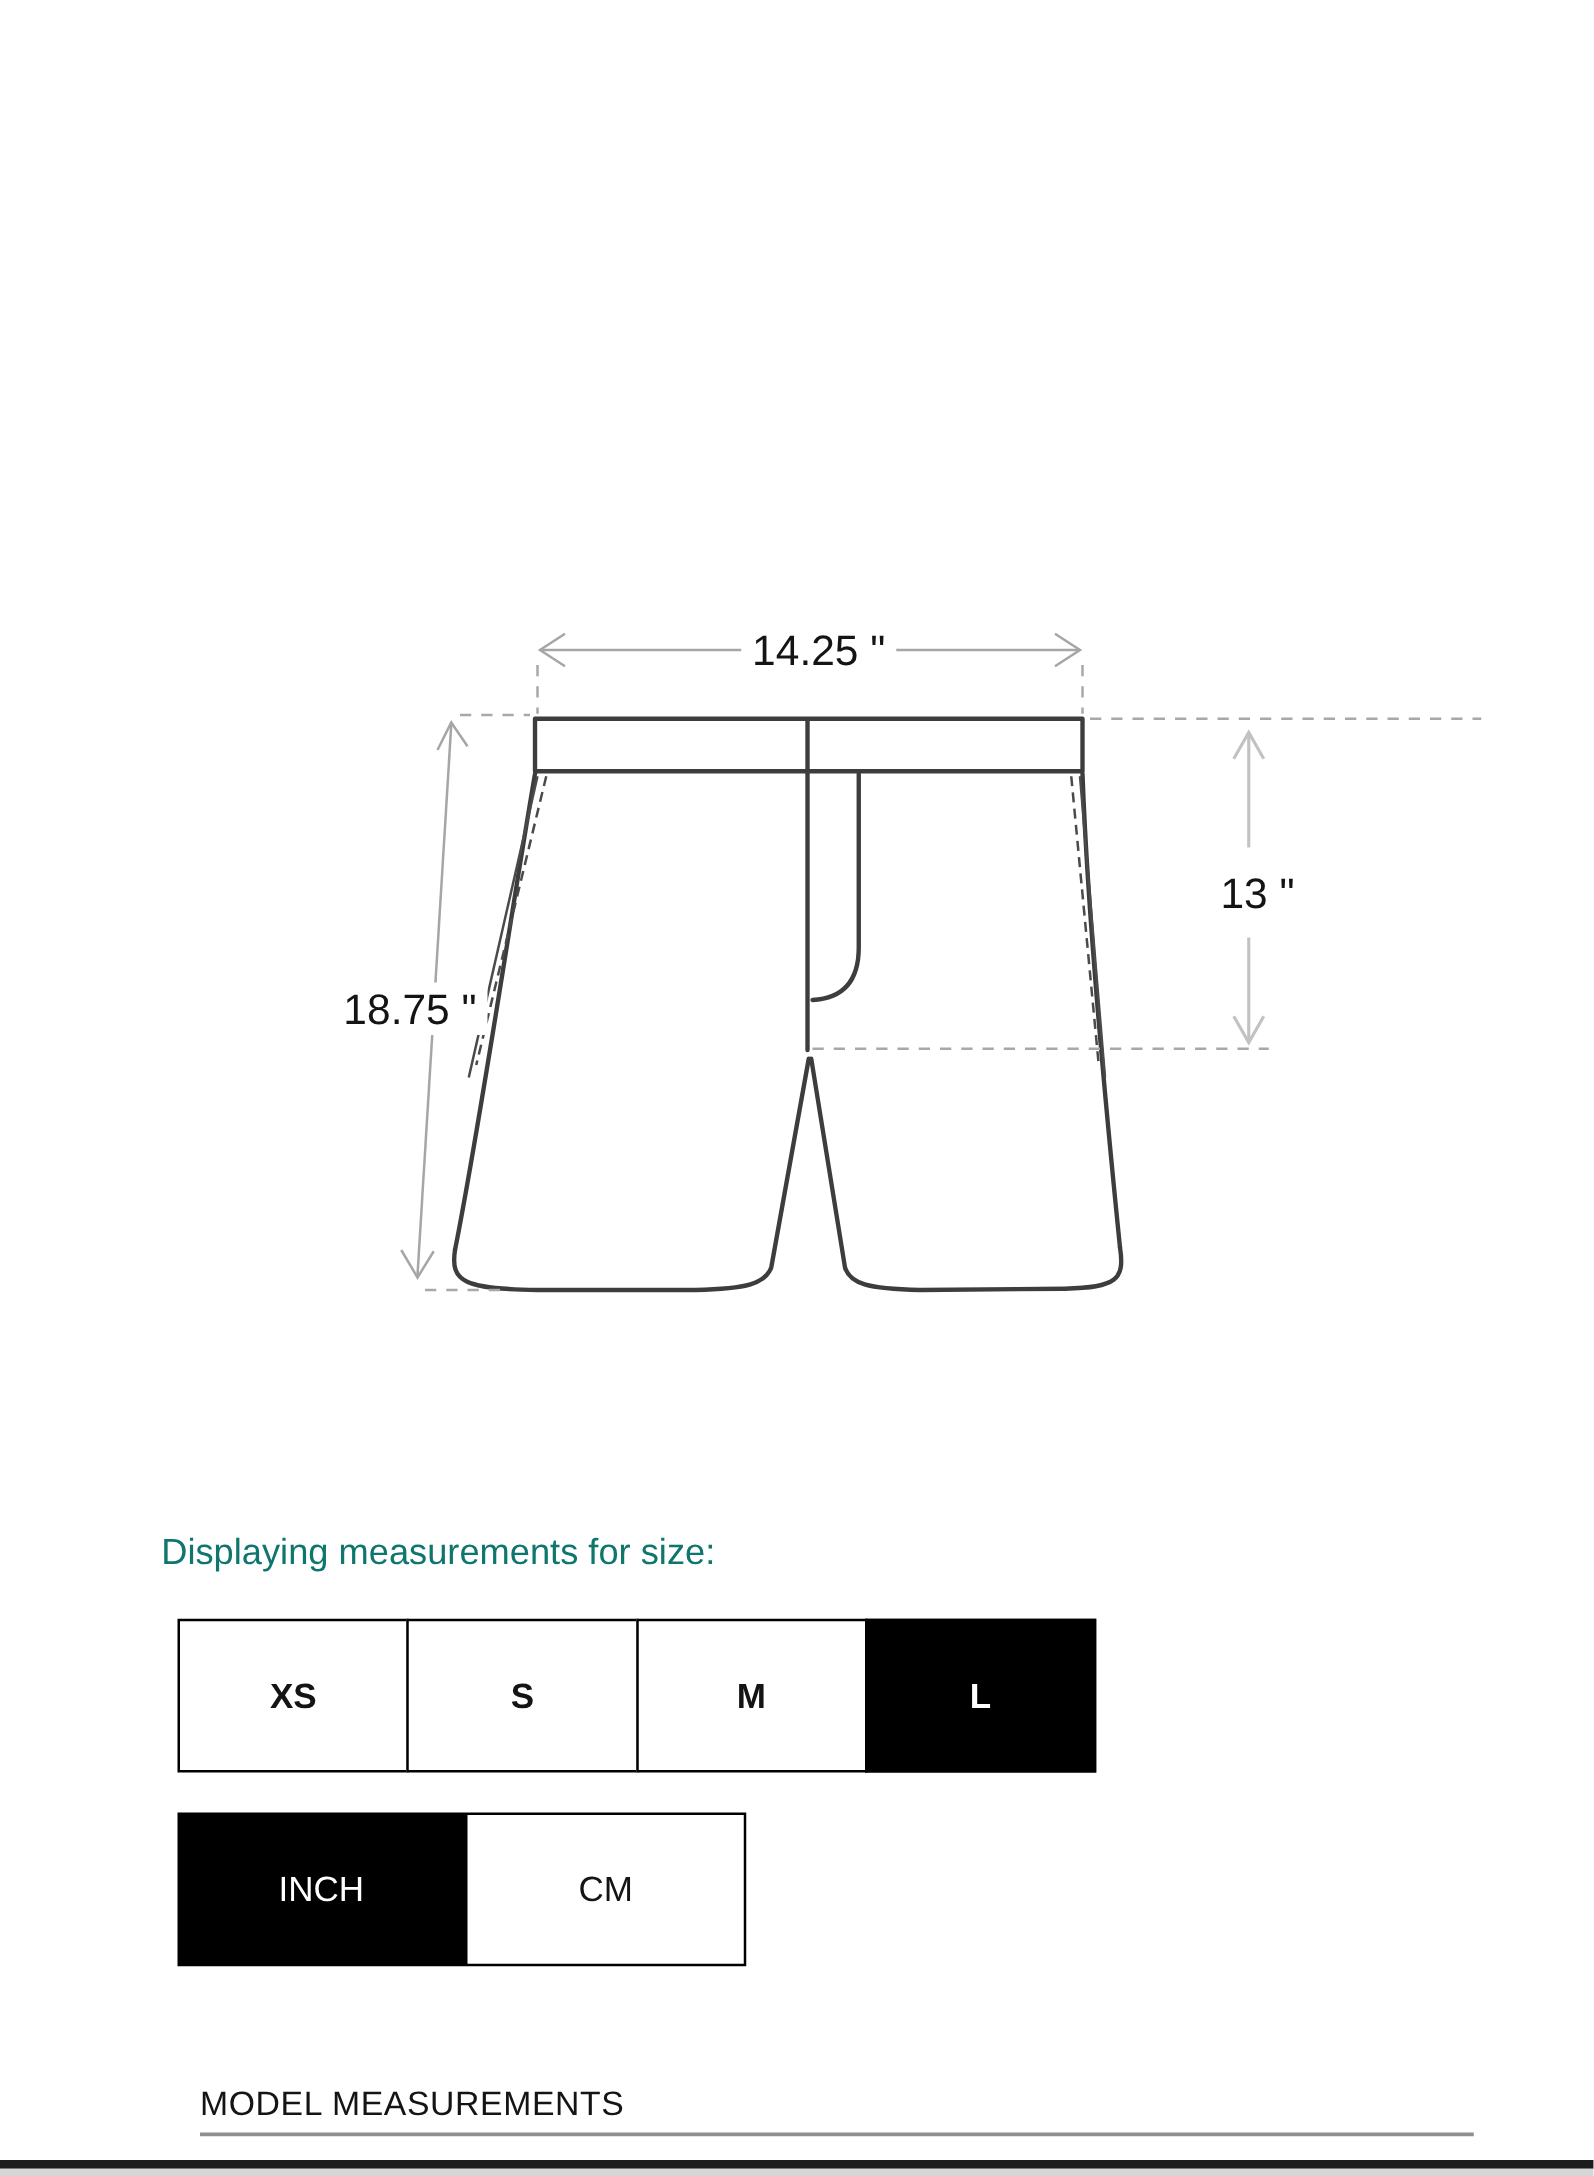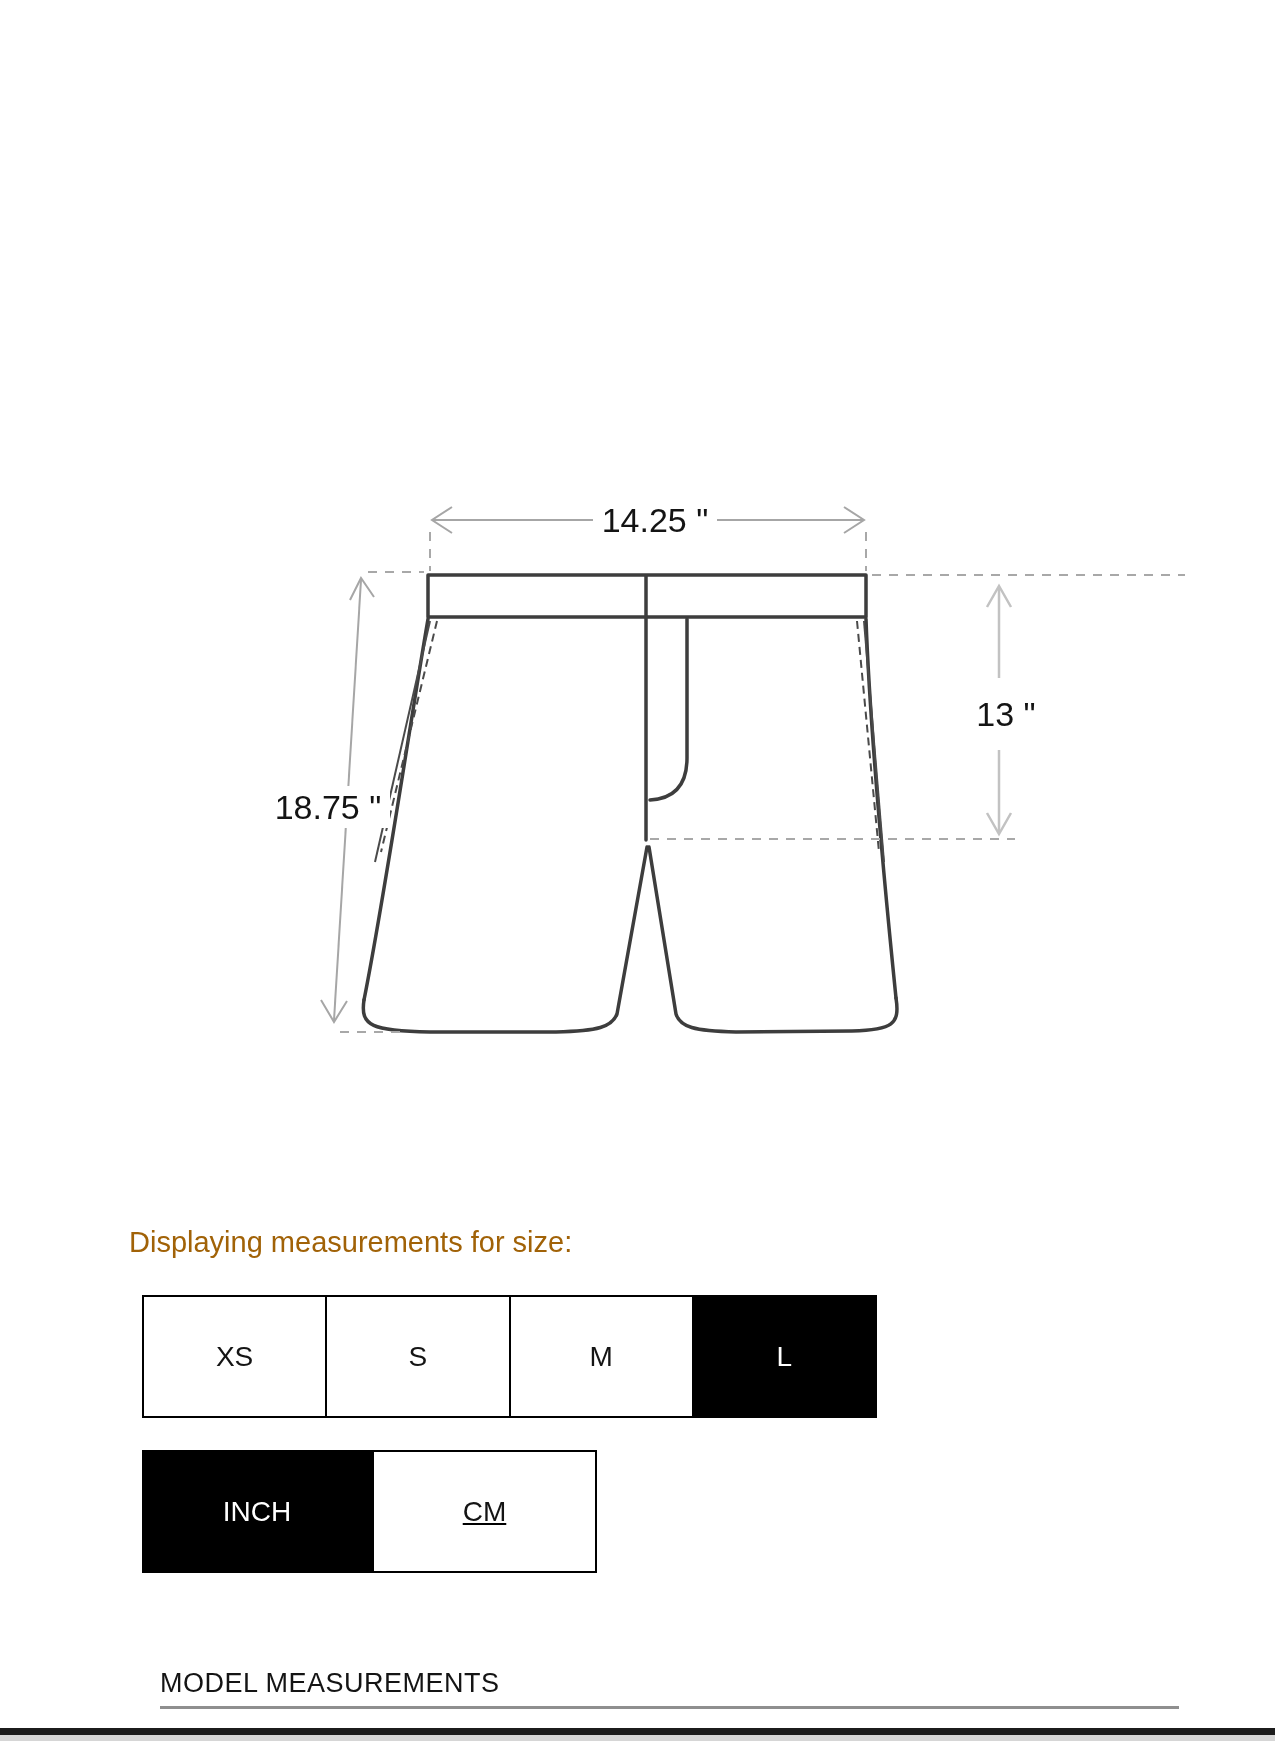--- a/index.html
+++ b/index.html
@@ -16,29 +16,30 @@
     font-family:"Liberation Sans", sans-serif;
     font-size:34px;
     fill:#141414;
   }
   .prompt{
     position:absolute;
     left:129px;
     top:1226px;
     margin:0;
     font-size:29px;
-    color:#a16207;
+    color:#0f766e;
   }
   .size-row{
     position:absolute;
     left:142px;
     top:1295px;
     width:735px;
     height:123px;
     display:flex;
+    font-weight:bold;
   }
   .size-cell{
     flex:1 1 0;
     box-sizing:border-box;
     border:2px solid #000;
     margin-left:-2px;
     display:flex;
     align-items:center;
     justify-content:center;
     font-size:28px;
@@ -47,21 +48,20 @@
     cursor:pointer;
   }
   .size-cell:first-child{margin-left:0;}
   .size-cell.selected{background:#000;color:#fff;}
   .unit-row{
     position:absolute;
     left:142px;
     top:1450px;
     height:123px;
     display:flex;
-    text-decoration:underline;
   }
   .unit-cell{
     box-sizing:border-box;
     display:flex;
     align-items:center;
     justify-content:center;
     font-size:28px;
     cursor:pointer;
   }
   .unit-cell.inch{

